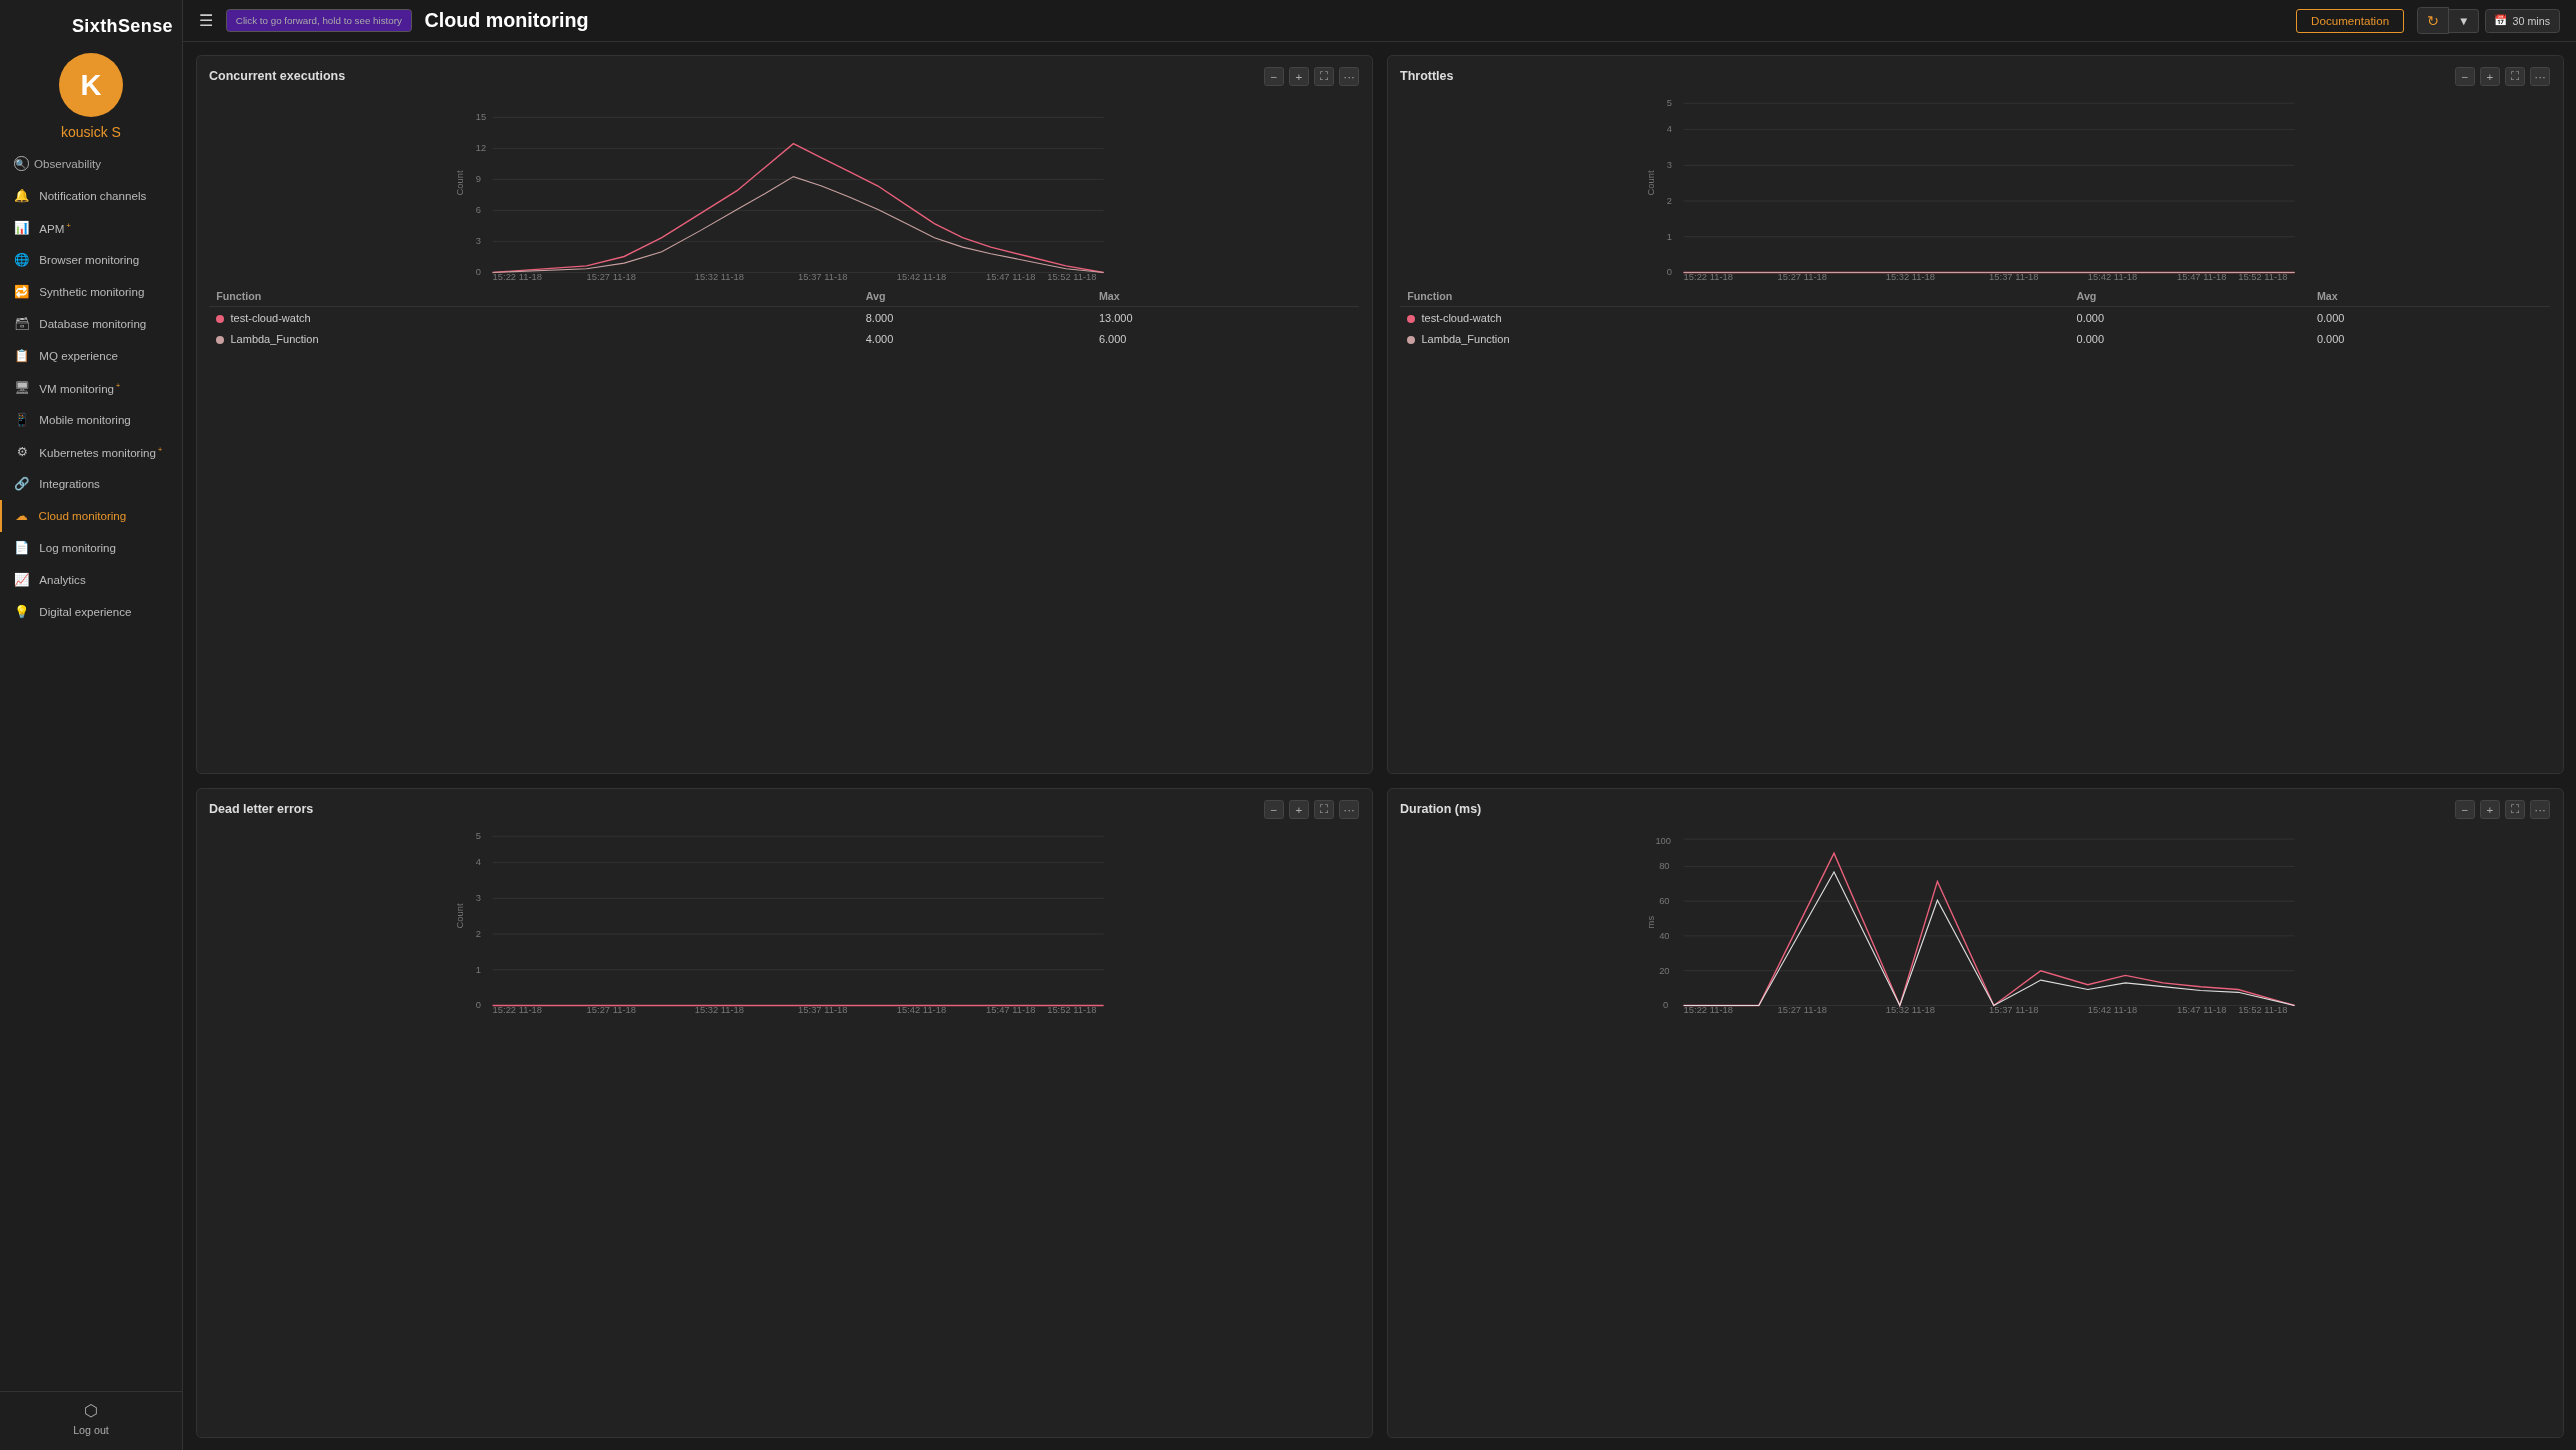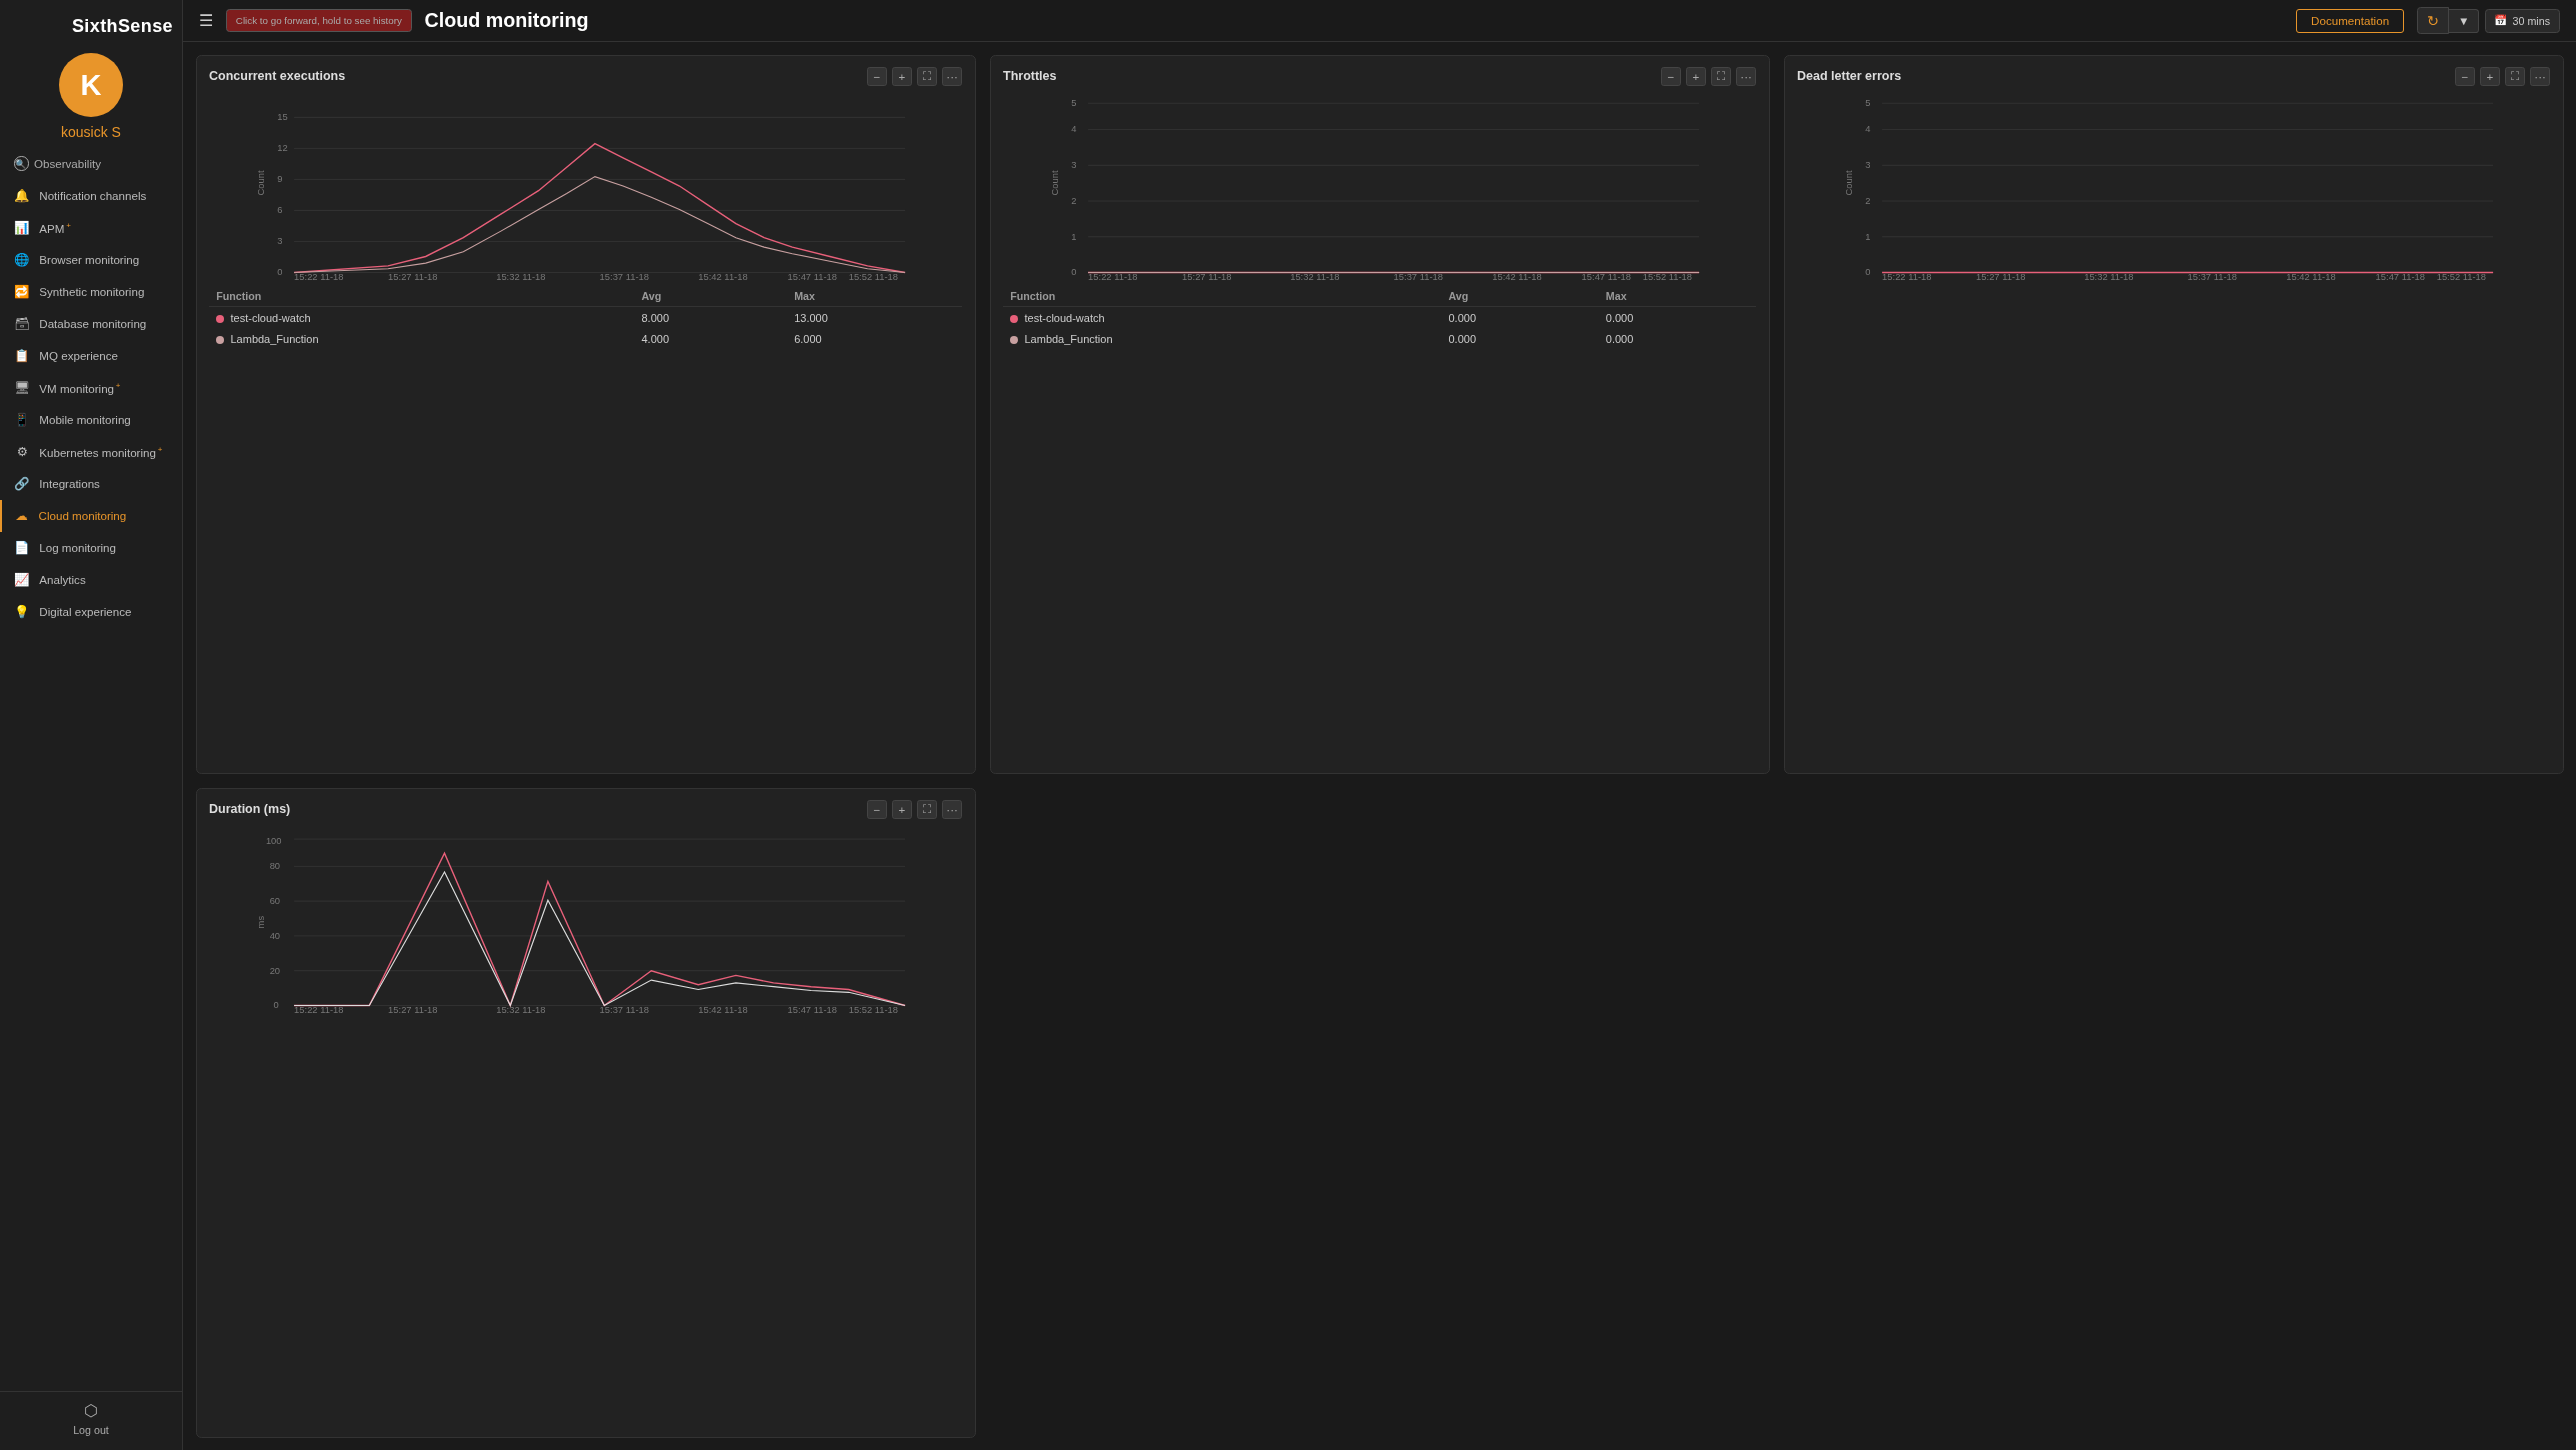--- a/index.html
+++ b/index.html
@@ -122,21 +122,21 @@
     .topbar {
       background: #1a1a1a;
       border-bottom: 0.9px solid #333;
       padding: 7.2px 16px;
       display: flex;
       align-items: center;
       gap: 12.5px;
     }
     .hamburger { cursor: pointer; font-size: 16px; color: #ccc; }
     .breadcrumb-tip {
-      background: #7f1d1d;
+      background: #4c1d95;
       border: 0.9px solid #555;
       border-radius: 3.6px;
       padding: 5px 9px;
       font-size: 9.8px;
       color: #aaa;
       white-space: nowrap;
     }
     .page-title {
       font-size: 19.7px;
       font-weight: 600;
@@ -192,21 +192,21 @@
       align-items: center;
       gap: 4.5px;
     }
 
     
     .dashboard {
       flex: 1;
       overflow-y: auto;
       padding: 12.5px;
       display: grid;
-      grid-template-columns: 1fr 1fr 1fr;
+      grid-template-columns: 1fr 1fr;
       grid-template-rows: auto auto;
       gap: 14px;
     }
     .panel {
       background: #222;
       border: 0.9px solid #333;
       border-radius: 5.4px;
       display: flex;
       flex-direction: column;
       padding: 10.7px 12.5px 9px;

